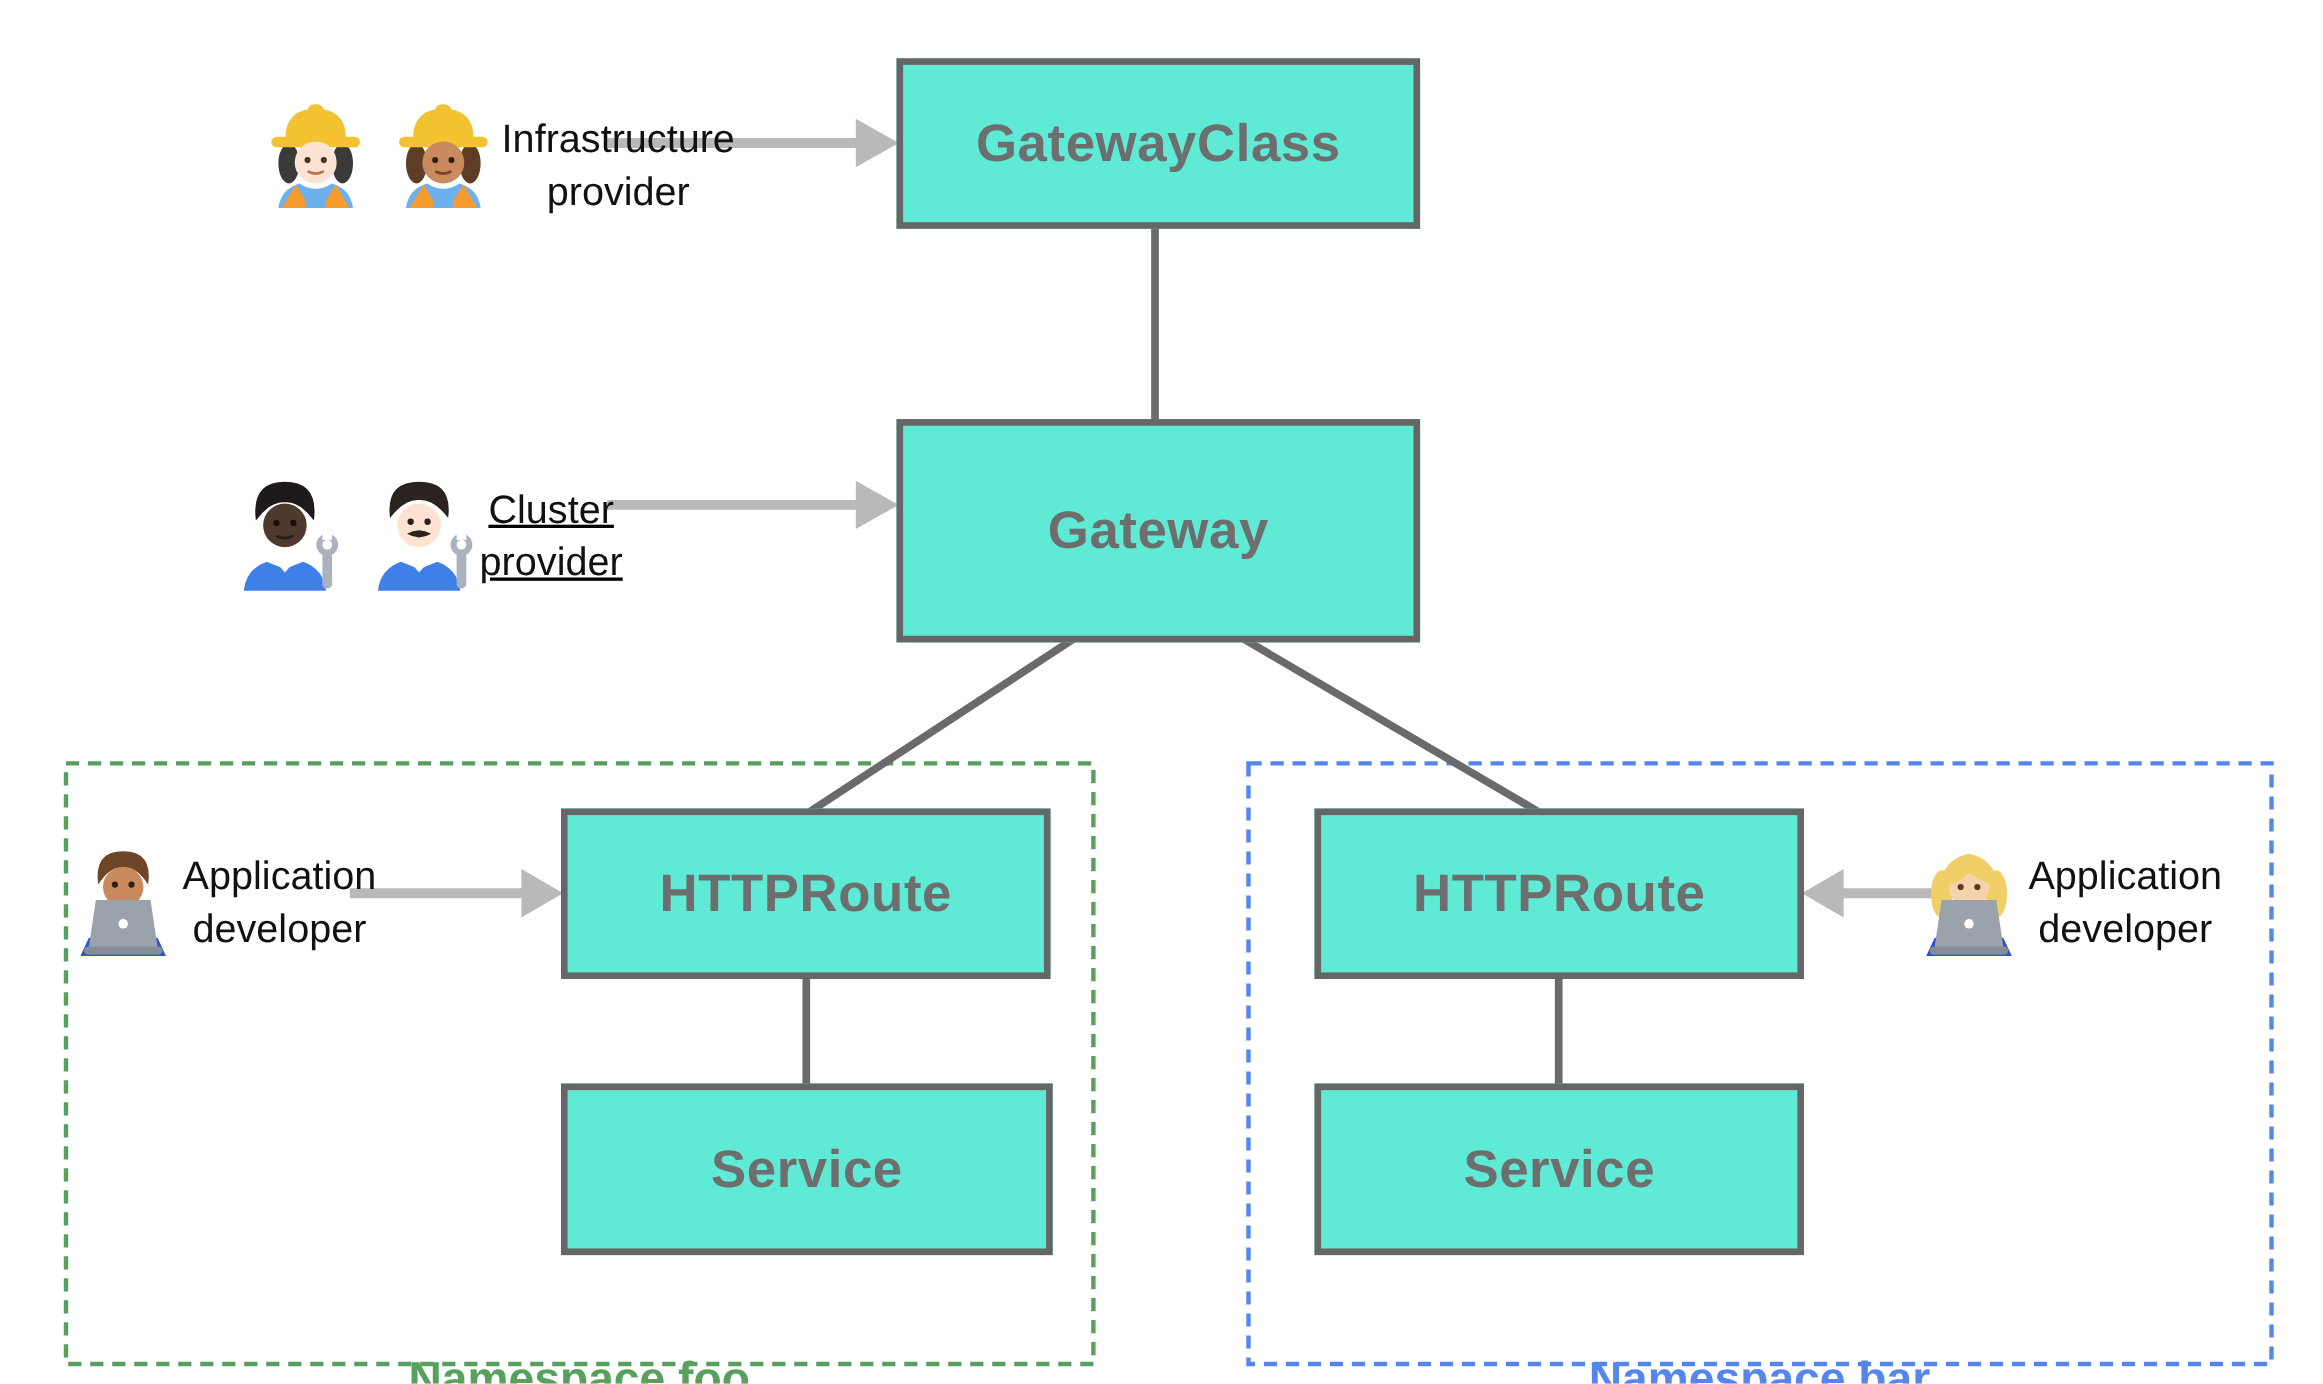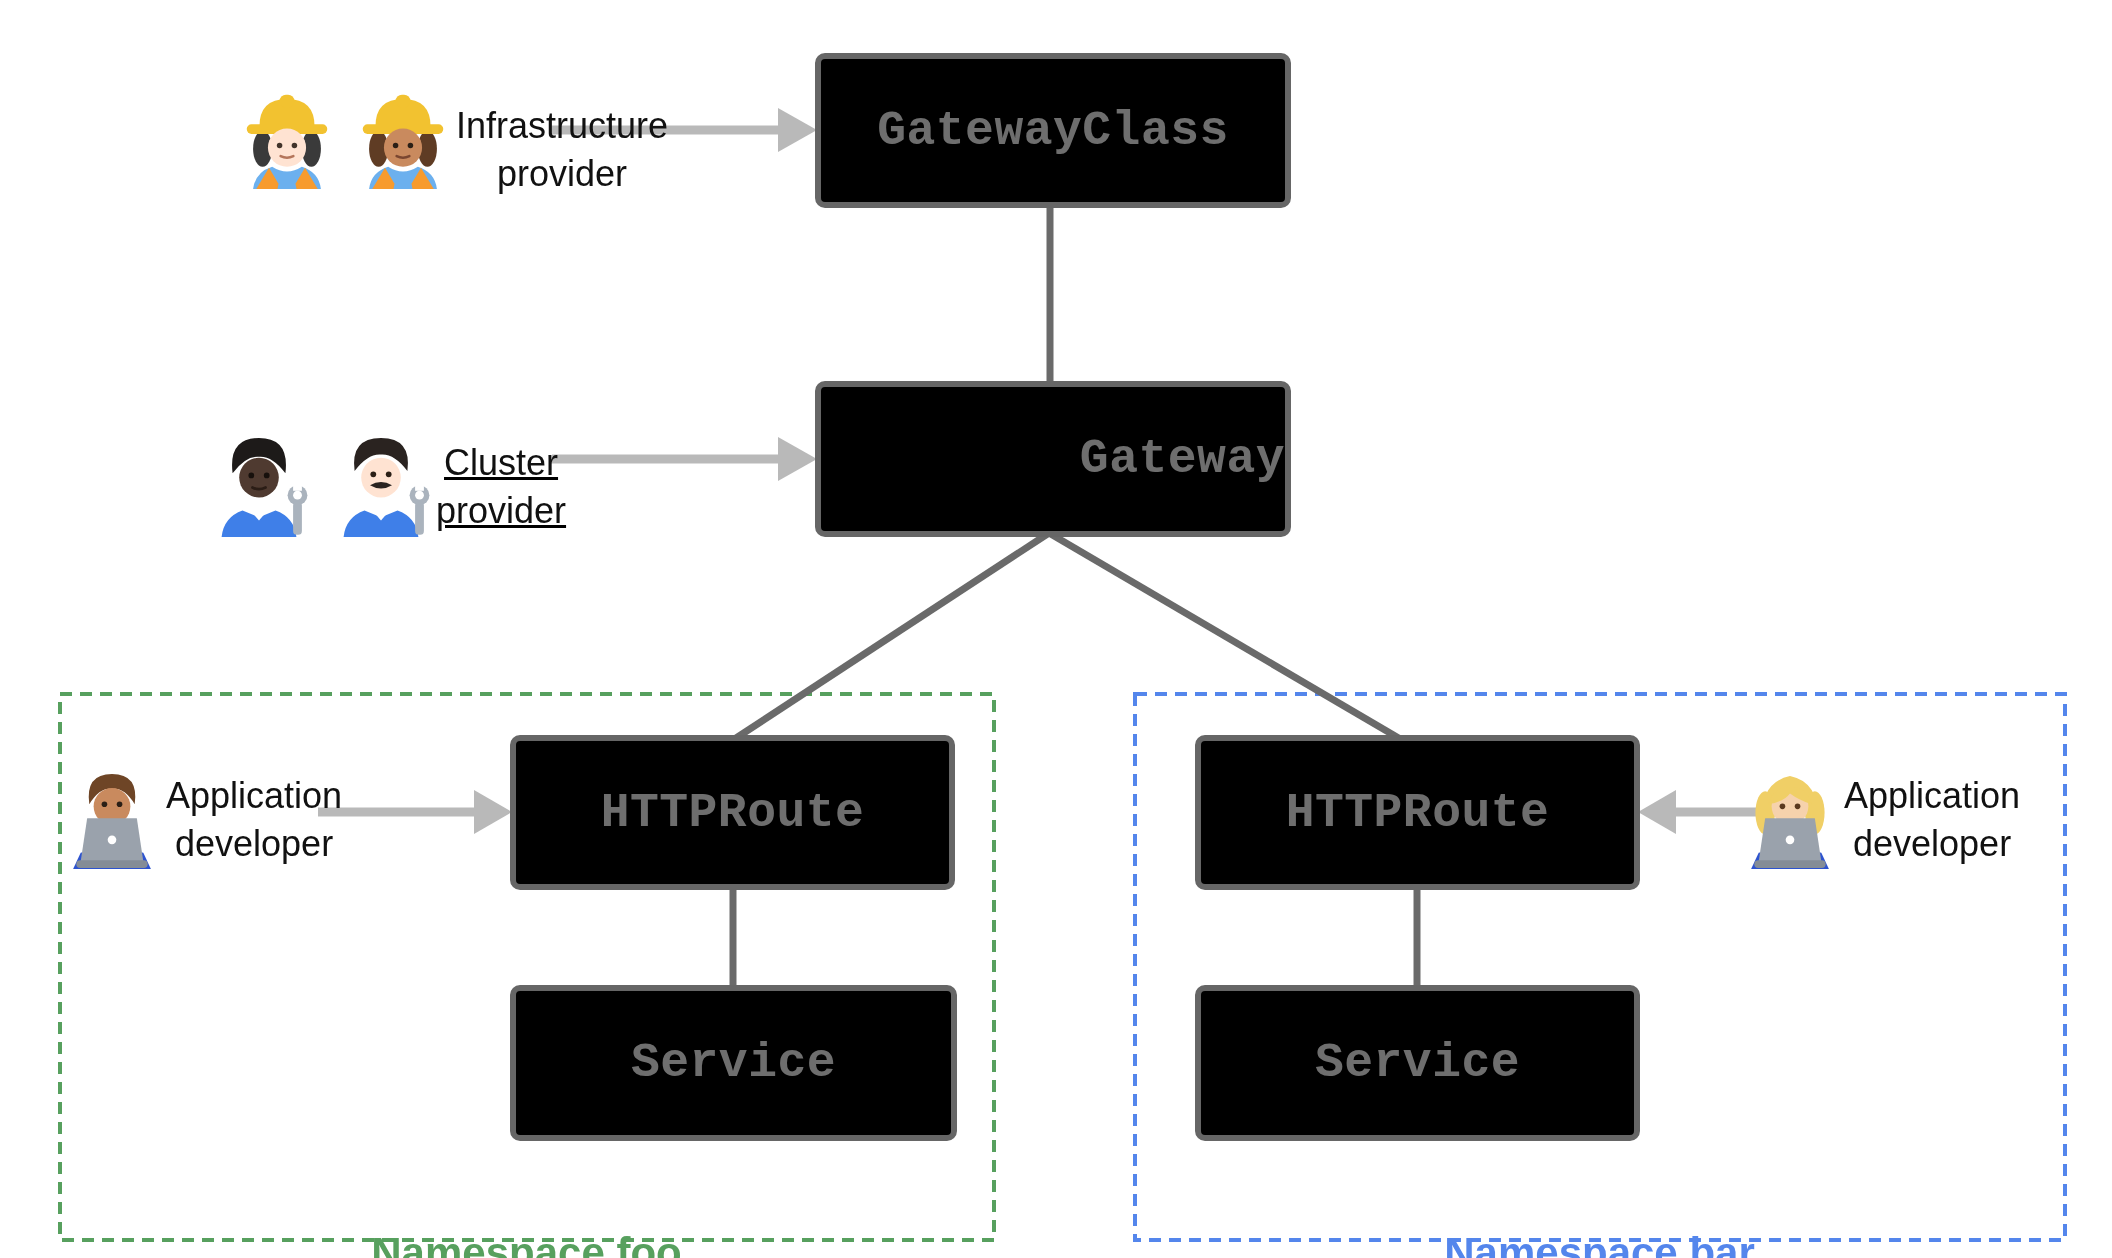--- a/index.html
+++ b/index.html
@@ -3,28 +3,28 @@
 <meta charset="utf-8">
 <style>
   html,body{margin:0;padding:0;background:#ffffff;}
   body{font-family:"Liberation Sans", sans-serif; -webkit-font-smoothing:antialiased;}
   .canvas{position:relative;width:2112px;height:1258px;background:#ffffff;overflow:hidden;}
   .overlay{position:absolute;left:0;top:0;width:2112px;height:1258px;z-index:1;}
 
   
   .node{
     position:absolute;z-index:2;box-sizing:border-box;
-    background:#000000;border:6px solid var(--box-border,#666);
-    border-radius:10px;display:flex;align-items:center;justify-content:center;font-family:Liberation Mono, monospace;
+    background:#5eead4;border:6px solid var(--box-border,#666);
+    border-radius:0;display:flex;align-items:center;justify-content:center;
   }
   .node .node-label{
     font-size:48px;font-weight:700;color:var(--box-label,#6e6e6e);letter-spacing:0.5px;
   }
   .node-gatewayclass{left:815px;top:53px;width:476px;height:155px;}
-  .node-gateway{left:815px;top:381px;width:476px;height:156px;justify-content:flex-end;}
+  .node-gateway{left:815px;top:381px;width:476px;height:203px;}
   .node-httproute-foo{left:510px;top:735px;width:445px;height:155px;}
   .node-service-foo{left:510px;top:985px;width:447px;height:156px;}
   .node-httproute-bar{left:1195px;top:735px;width:445px;height:155px;}
   .node-service-bar{left:1195px;top:985px;width:445px;height:156px;}
 
   
   .ns-label{
     position:absolute;z-index:2;text-align:center;
     font-size:42px;font-weight:700;line-height:46px;margin-top:36px;
   }

